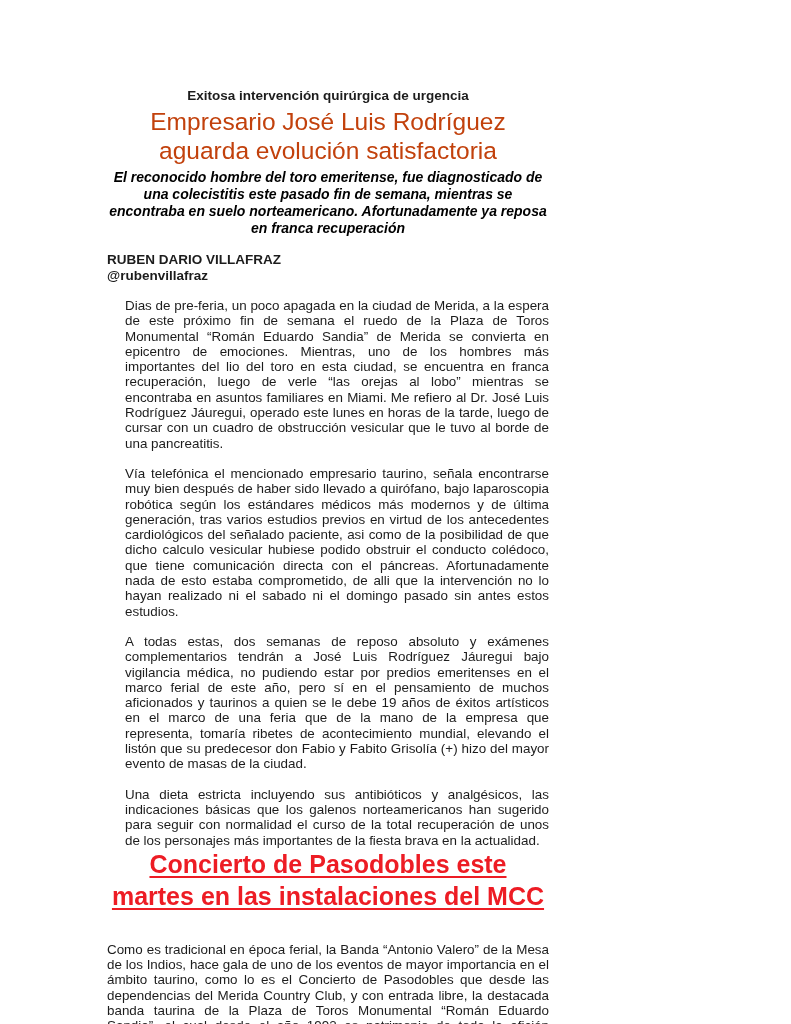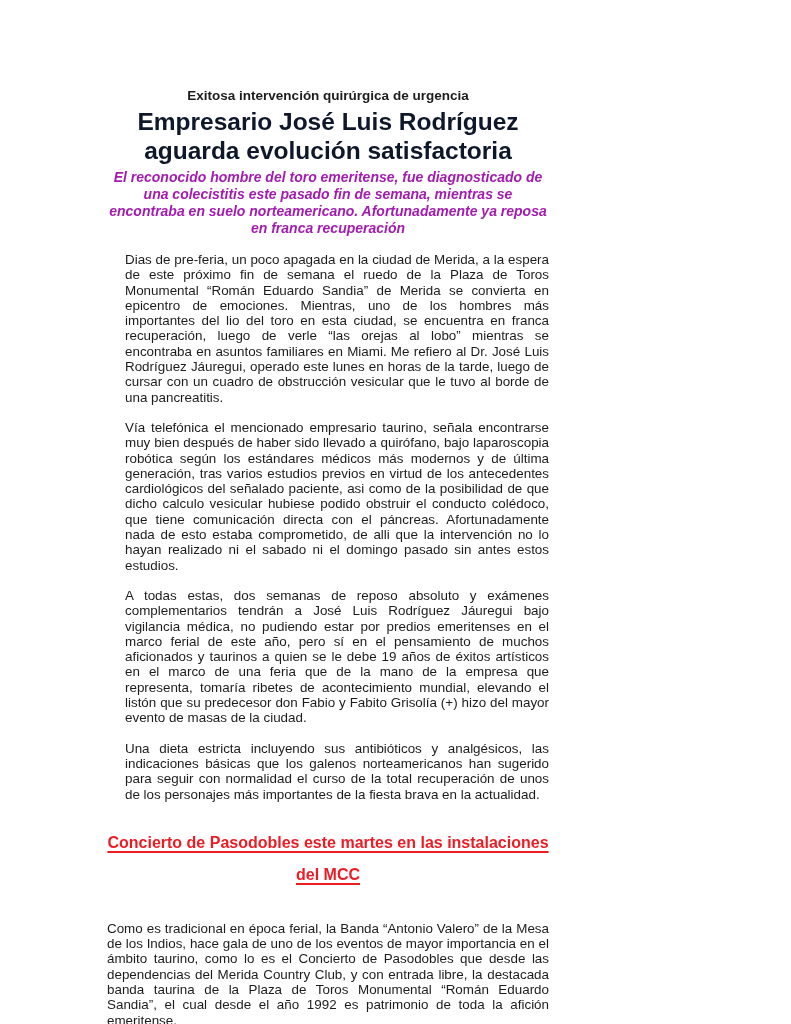--- a/index.html
+++ b/index.html
@@ -19,57 +19,56 @@
   }
   .kicker {
     font-size: 13.5px;
     font-weight: bold;
     text-align: center;
     color: #1c1c1c;
     line-height: 16px;
   }
   .headline {
     font-size: 24.5px;
-    font-weight: bold;
+    font-weight: normal;
     text-align: center;
-    color: #0f172a;
+    color: #c2410c;
     line-height: 29px;
     margin-top: 3px;
   }
   .lede {
     font-size: 14px;
     font-weight: bold;
     font-style: italic;
     text-align: center;
-    color: #a21caf;
+    color: #000000;
     line-height: 17px;
     margin-top: 4px;
   }
   .byline {
     margin-top: 15px;
     font-size: 13.5px;
     font-weight: bold;
     line-height: 15.5px;
     text-align: left;
   }
   .body-copy p {
     font-size: 13.4px;
     line-height: 15.3px;
     text-align: justify;
     color: #1c1c1c;
     margin-top: 15px;
     margin-left: 18px;
   }
   .section-heading {
-    font-size: 16px;
+    font-size: 25px;
     font-weight: bold;
     text-align: center;
     color: #ed1c24;
     line-height: 32px;
-    margin-top: 25px;
     text-decoration: underline;
     text-decoration-thickness: 2px;
     text-underline-offset: 3px;
   }
   .section-body p {
     font-size: 13.4px;
     line-height: 15.3px;
     text-align: justify;
     color: #1c1c1c;
     margin-top: 30px;
@@ -79,20 +78,24 @@
 <body>
 
 <div class="page">
 
   <div class="kicker">Exitosa intervención quirúrgica de urgencia</div>
 
   <h1 class="headline">Empresario José Luis Rodríguez aguarda evolución satisfactoria</h1>
 
   <div class="lede">El reconocido hombre del toro emeritense, fue diagnosticado de una colecistitis este pasado fin de semana, mientras se encontraba en suelo norteamericano. Afortunadamente ya reposa en franca recuperación</div>
 
+  <div class="byline">
+    <div>RUBEN DARIO VILLAFRAZ</div>
+    <div>@rubenvillafraz</div>
+  </div>
 
   <div class="body-copy">
     <p>Dias de pre-feria, un poco apagada en la ciudad de Merida, a la espera de este próximo fin de semana el ruedo de la Plaza de Toros Monumental “Román Eduardo Sandia” de Merida se convierta en epicentro de emociones. Mientras, uno de los hombres más importantes del lio del toro en esta ciudad, se encuentra en franca recuperación, luego de verle “las orejas al lobo” mientras se encontraba en asuntos familiares en Miami. Me refiero al Dr. José Luis Rodríguez Jáuregui, operado este lunes en horas de la tarde, luego de cursar con un cuadro de obstrucción vesicular que le tuvo al borde de una pancreatitis.</p>
     <p>Vía telefónica el mencionado empresario taurino, señala encontrarse muy bien después de haber sido llevado a quirófano, bajo laparoscopia robótica según los estándares médicos más modernos y de última generación, tras varios estudios previos en virtud de los antecedentes cardiológicos del señalado paciente, asi como de la posibilidad de que dicho calculo vesicular hubiese podido obstruir el conducto colédoco, que tiene comunicación directa con el páncreas. Afortunadamente nada de esto estaba comprometido, de alli que la intervención no lo hayan realizado ni el sabado ni el domingo pasado sin antes estos estudios.</p>
     <p>A todas estas, dos semanas de reposo absoluto y exámenes complementarios tendrán a José Luis Rodríguez Jáuregui bajo vigilancia médica, no pudiendo estar por predios emeritenses en el marco ferial de este año, pero sí en el pensamiento de muchos aficionados y taurinos a quien se le debe 19 años de éxitos artísticos en el marco de una feria que de la mano de la empresa que representa, tomaría ribetes de acontecimiento mundial, elevando el listón que su predecesor don Fabio y Fabito Grisolía (+) hizo del mayor evento de masas de la ciudad.</p>
     <p>Una dieta estricta incluyendo sus antibióticos y analgésicos, las indicaciones básicas que los galenos norteamericanos han sugerido para seguir con normalidad el curso de la total recuperación de unos de los personajes más importantes de la fiesta brava en la actualidad.</p>
   </div>
 
   <h2 class="section-heading">Concierto de Pasodobles este martes en las instalaciones del MCC</h2>
 

